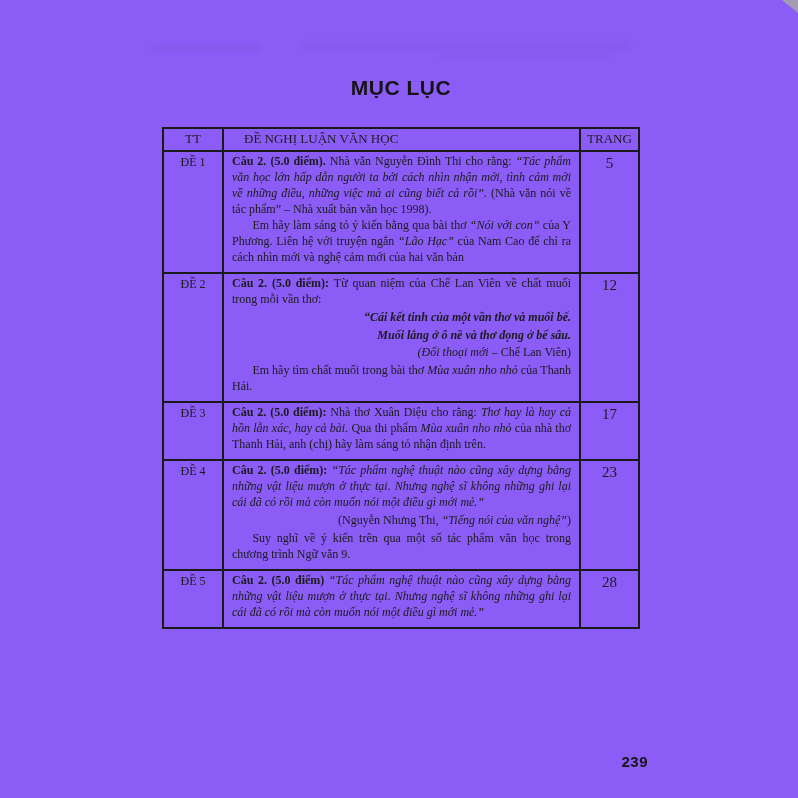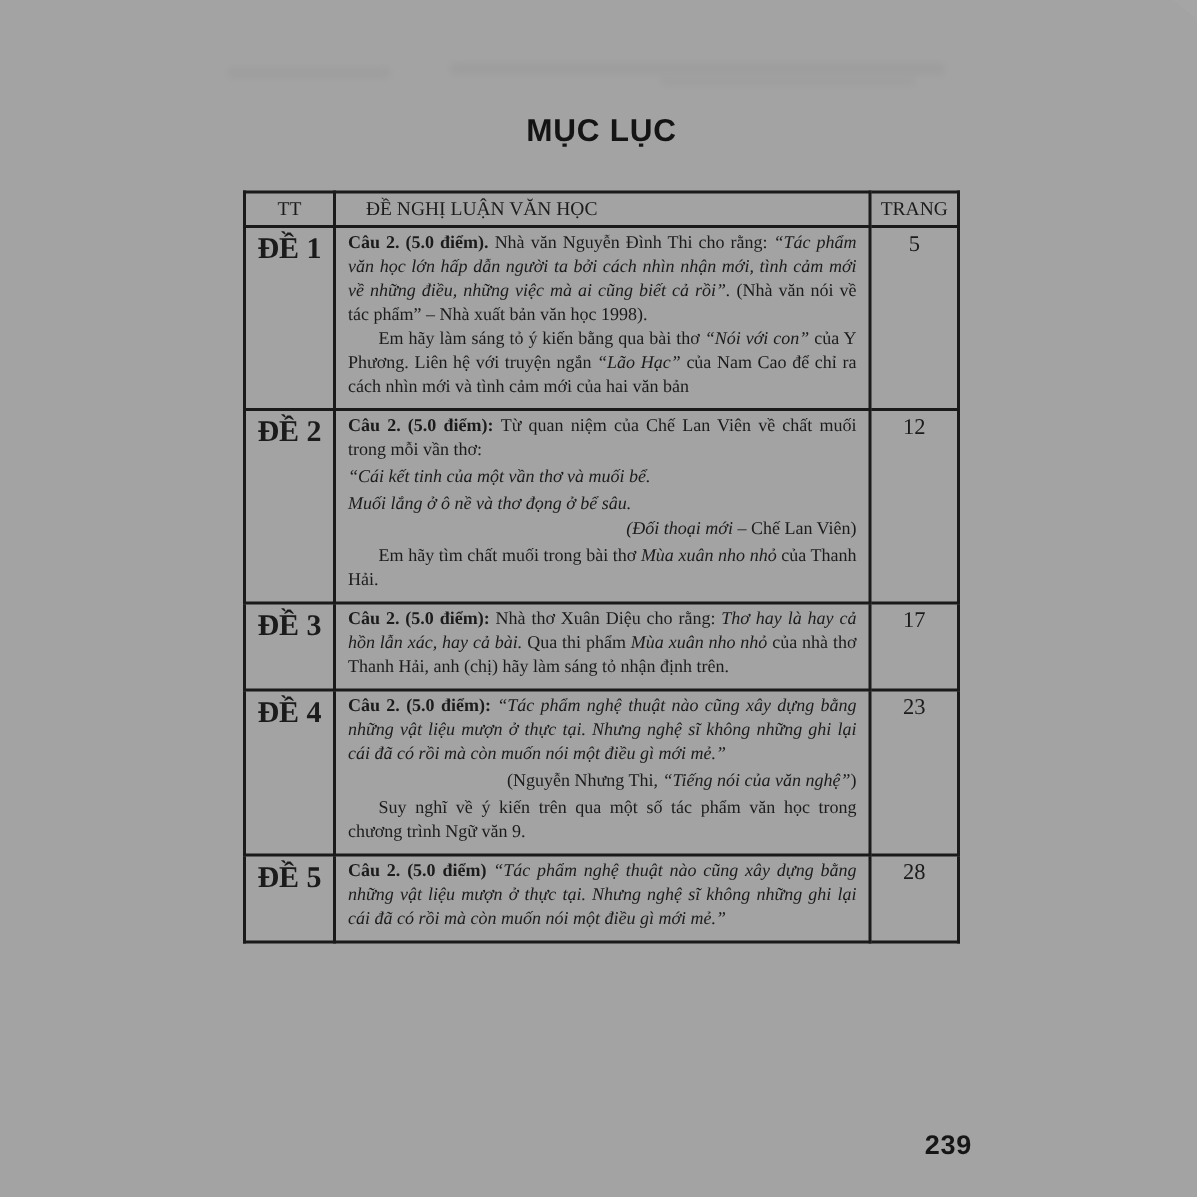--- a/index.html
+++ b/index.html
@@ -1,21 +1,21 @@
 <!DOCTYPE html>
 <html><head>
 <meta charset="utf-8">
 <style>
   html,body{margin:0;padding:0;}
   body{
     width:798px;height:798px;position:relative;overflow:hidden;
     background:#ffffff;color:#1b1b1b;
     font-family:"Liberation Serif", serif;
   }
-  .sheet{position:absolute;inset:0;background:#a3a3a3;}
+  .sheet{position:absolute;inset:0;background:#8b5cf6;}
   .corner-fold{
     position:absolute;top:0;right:0;width:0;height:0;
     border-left:16px solid transparent;border-top:13px solid #a6a6a6;opacity:.85;
   }
   .ghost{position:absolute;background:#3a3a3a;opacity:.045;filter:blur(2px);border-radius:3px;}
   .ghost1{left:300px;top:42px;width:330px;height:8px;}
   .ghost2{left:152px;top:45px;width:108px;height:7px;}
   .ghost3{left:440px;top:52px;width:170px;height:5px;}
 
   .content{position:absolute;left:162px;top:76px;width:478px;}
@@ -29,33 +29,33 @@
   table.toc col.c-page{width:59px;}
   table.toc th, table.toc td{
     border:2px solid #1a1a1a;vertical-align:top;
   }
   thead th{
     font-size:13px;font-weight:normal;padding:2px 4px 3px;
     text-align:center;white-space:nowrap;
   }
   thead th.th-topic{text-align:left;padding-left:20px;}
   td.cell-tt{
-    text-align:center;font-weight:bold;font-size:20px;padding-top:3px;
+    text-align:center;font-weight:normal;font-size:12px;padding-top:3px;
   }
   td.cell-body{padding:2px 8px 6px;font-size:12px;}
   td.cell-page{text-align:center;font-size:15px;padding-top:3px;}
   .para{margin:0;line-height:1.33;text-align:justify;}
-  .para.center{text-align:left;margin:2px 0;}
+  .para.center{text-align:right;margin:2px 0;font-weight:bold;}
   .para.right{text-align:right;margin:2px 0;}
   .para.indent{text-indent:1.7em;}
   .b{font-weight:bold;}
   .i{font-style:italic;}
   .page-num{
     position:absolute;left:162px;top:753px;width:486px;text-align:right;
-    font-family:"Liberation Sans", sans-serif;font-weight:bold;font-size:18px;
+    font-family:"Liberation Sans", sans-serif;font-weight:bold;font-size:15px;
     color:#161616;letter-spacing:.5px;
   }
 </style>
 </head>
 <body>
 
 <div class="sheet">
   <div class="corner-fold"></div>
   <div class="ghost ghost1"></div>
   <div class="ghost ghost2"></div>
@@ -75,21 +75,21 @@
           <th>TT</th>
           <th class="th-topic">ĐỀ NGHỊ LUẬN VĂN HỌC</th>
           <th>TRANG</th>
         </tr>
       </thead>
       <tbody id="toc-body">
           <tr>
             <td class="cell-tt">ĐỀ 1</td>
             <td class="cell-body">
               <p class="para"><span class="b">Câu 2. (5.0 điểm). </span><span>Nhà văn Nguyễn Đình Thi cho rằng: </span><span class="i">“Tác phẩm văn học lớn hấp dẫn người ta bởi cách nhìn nhận mới, tình cảm mới về những điều, những việc mà ai cũng biết cả rồi”.</span><span> (Nhà văn nói về tác phẩm” – Nhà xuất bản văn học 1998).</span></p>
-              <p class="para indent"><span>Em hãy làm sáng tỏ ý kiến bằng qua bài thơ </span><span class="i">“Nói với con”</span><span> của Y Phương. Liên hệ với truyện ngắn </span><span class="i">“Lão Hạc”</span><span> của Nam Cao để chỉ ra cách nhìn mới và tình cảm mới của hai văn bản</span></p>
+              <p class="para indent"><span>Em hãy làm sáng tỏ ý kiến bằng qua bài thơ </span><span class="i">“Nói với con”</span><span> của Y Phương. Liên hệ với truyện ngắn </span><span class="i">“Lão Hạc”</span><span> của Nam Cao để chỉ ra cách nhìn mới và nghệ cảm mới của hai văn bản</span></p>
             </td>
             <td class="cell-page">5</td>
           </tr>
           <tr>
             <td class="cell-tt">ĐỀ 2</td>
             <td class="cell-body">
               <p class="para"><span class="b">Câu 2. (5.0 điểm): </span><span>Từ quan niệm của Chế Lan Viên về chất muối trong mỗi vần thơ:</span></p>
               <p class="para center"><span class="i">“Cái kết tinh của một vần thơ và muối bể.</span></p>
               <p class="para center"><span class="i">Muối lắng ở ô nề và thơ đọng ở bể sâu.</span></p>
               <p class="para right"><span class="i">(Đối thoại mới</span><span> – Chế Lan Viên)</span></p>

